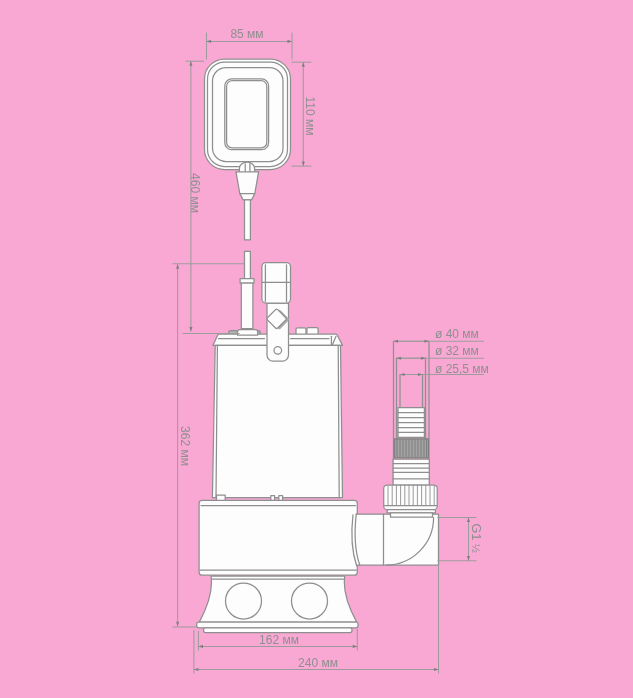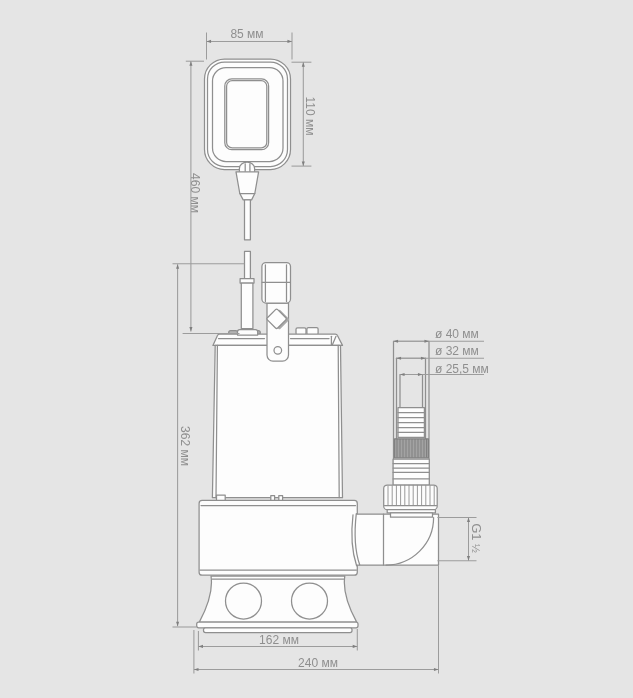--- a/index.html
+++ b/index.html
@@ -1,16 +1,16 @@
 <!DOCTYPE html>
 <html><head>
 <meta charset="utf-8">
 <style>
 html,body{margin:0;padding:0;background:#ffffff;}
-#wrap{width:633px;height:698px;position:relative;background:#e5e5e5;}
+#wrap{width:633px;height:698px;position:relative;background:#f9a8d4;}
 svg{display:block;filter:blur(0.45px);}
 text{font-family:"Liberation Sans",sans-serif;fill:#8f8f8f;}
 </style>
 </head>
 <body>
 <div id="wrap">
 <svg width="633" height="698" viewBox="0 0 633 698">
 <defs>
 <marker id="ar" viewBox="0 0 10 10" refX="9.5" refY="5" markerWidth="8" markerHeight="4.6" orient="auto-start-reverse">
 <path d="M0,1.8 L9.5,5 L0,8.2 z" fill="#7f7f7f"></path>

